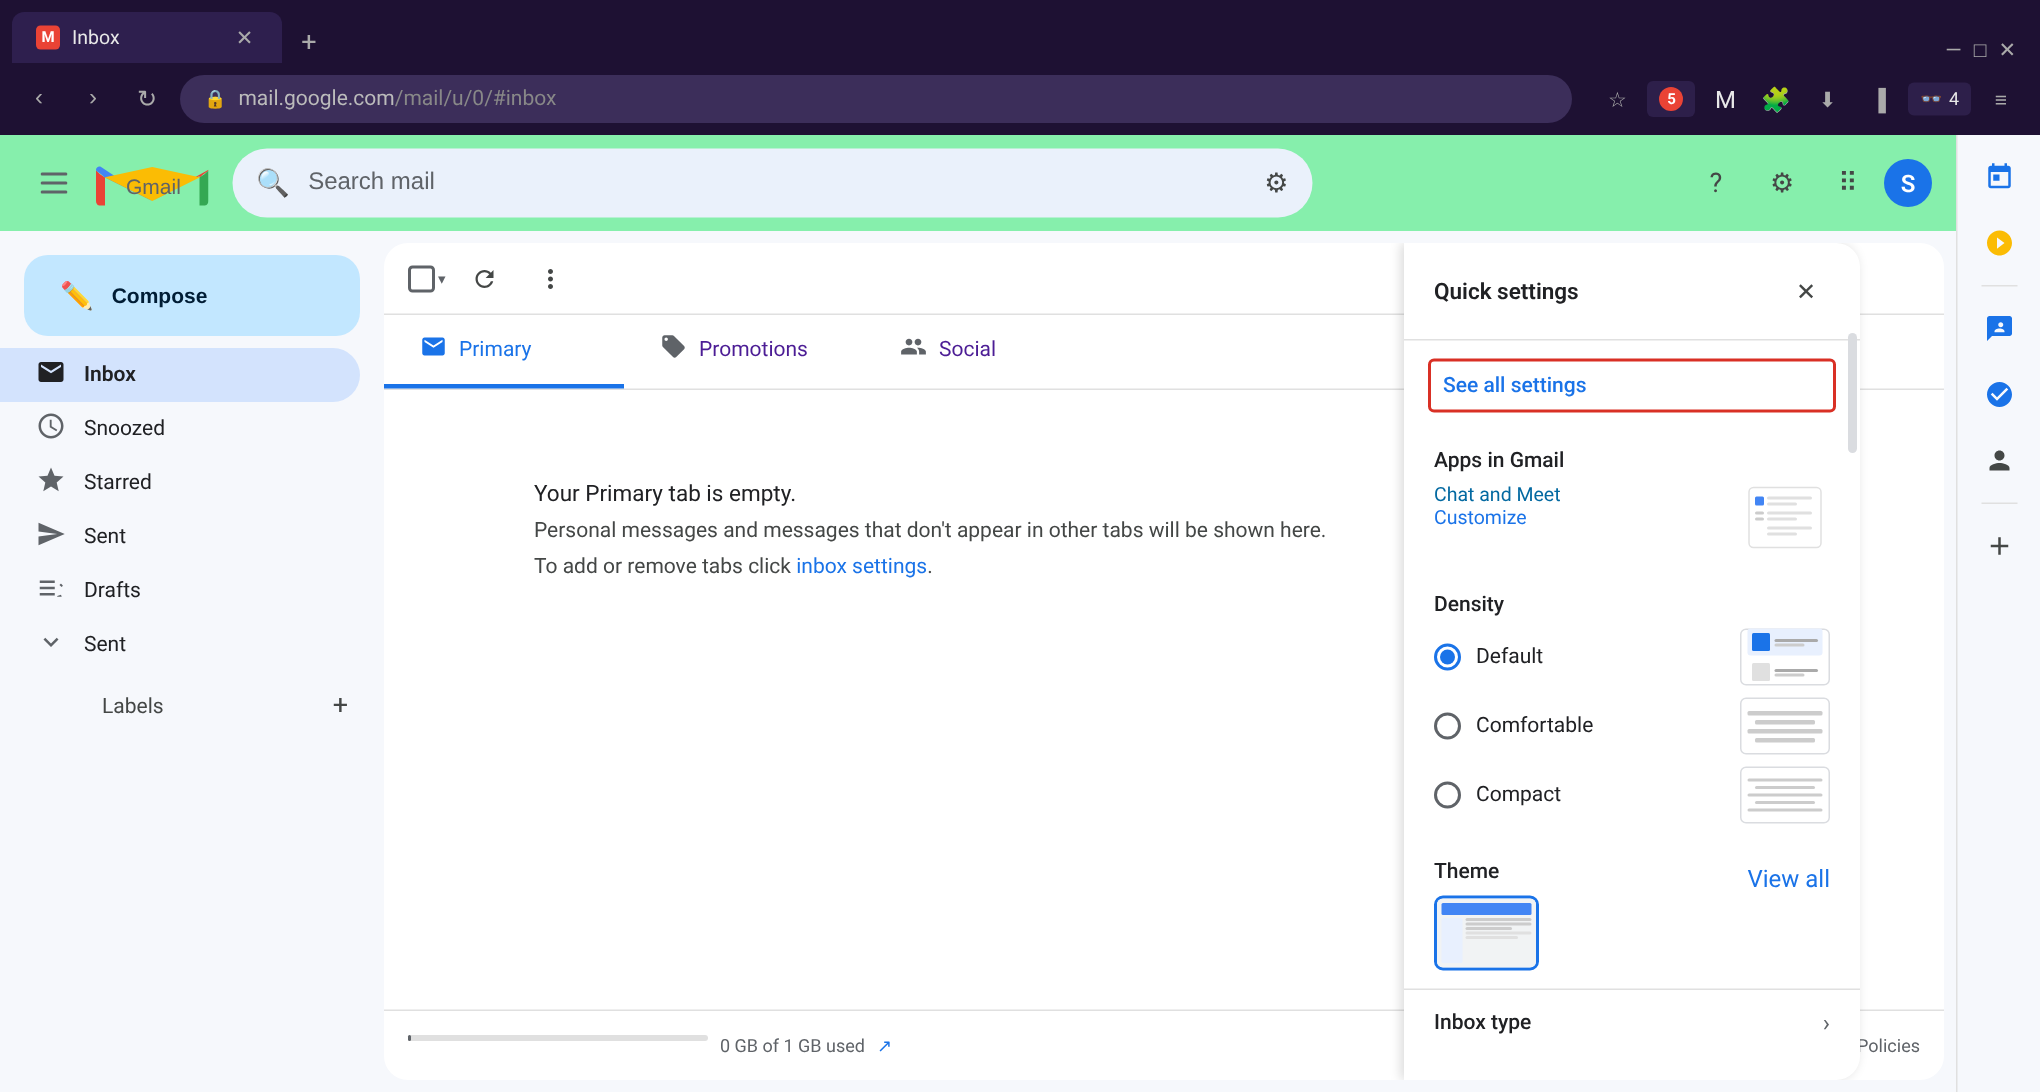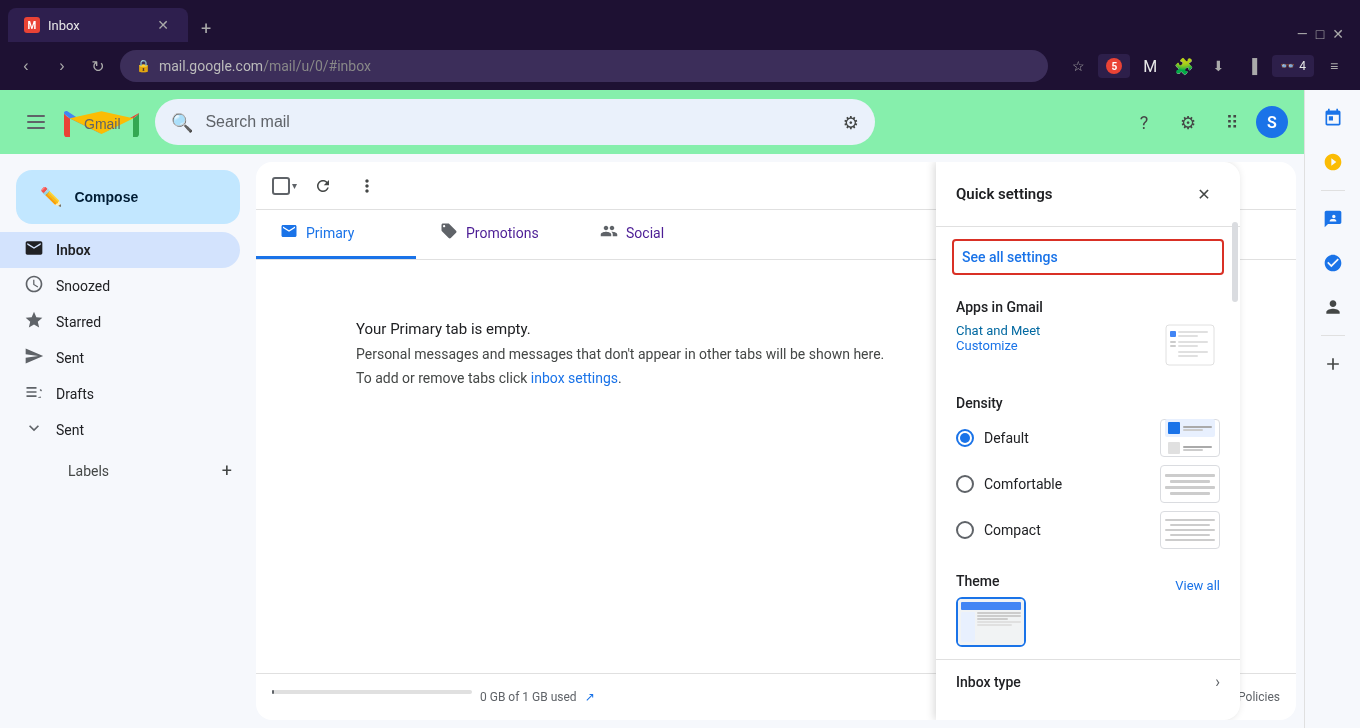--- a/index.html
+++ b/index.html
@@ -98,21 +98,21 @@
     .density-options { display: flex; flex-direction: column; gap: 8px; margin-top: 8px; }
     .density-option { display: flex; align-items: center; justify-content: space-between; }
     .density-option-left { display: flex; align-items: center; gap: 10px; }
     .radio-outer { width: 18px; height: 18px; border-radius: 50%; border: 2px solid #5f6368; display: flex; align-items: center; justify-content: center; flex-shrink: 0; }
     .radio-outer.selected { border-color: #1a73e8; }
     .radio-inner { width: 10px; height: 10px; border-radius: 50%; background: #1a73e8; }
     .density-label { font-size: 14px; color: #202124; }
 
     .theme-section { padding: 12px 20px; }
     .theme-header { display: flex; align-items: center; justify-content: space-between; }
-    .theme-view-all { font-size: 13px; color: #1a73e8; cursor: pointer; }
+    .theme-view-all { font-size: 16px; color: #1a73e8; cursor: pointer; }
     .theme-thumbnail { width: 70px; height: 50px; border: 2px solid #1a73e8; border-radius: 6px; overflow: hidden; background: #f1f3f4; display: flex; flex-direction: column; }
 
     .inbox-type-section { padding: 12px 20px; border-top: 1px solid #e0e0e0; }
     .inbox-type-row { display: flex; align-items: center; justify-content: space-between; }
     .inbox-type-label { font-size: 14px; color: #202124; font-weight: 500; }
     .inbox-type-arrow { color: #5f6368; font-size: 16px; }
 
     
     .right-sidebar { width: 56px; background: #f6f8fc; display: flex; flex-direction: column; align-items: center; padding: 8px 0; gap: 4px; border-left: 1px solid #e0e0e0; }
     .right-sidebar-btn { width: 40px; height: 40px; border-radius: 50%; display: flex; align-items: center; justify-content: center; cursor: pointer; color: #444746; font-size: 18px; position: relative; }

